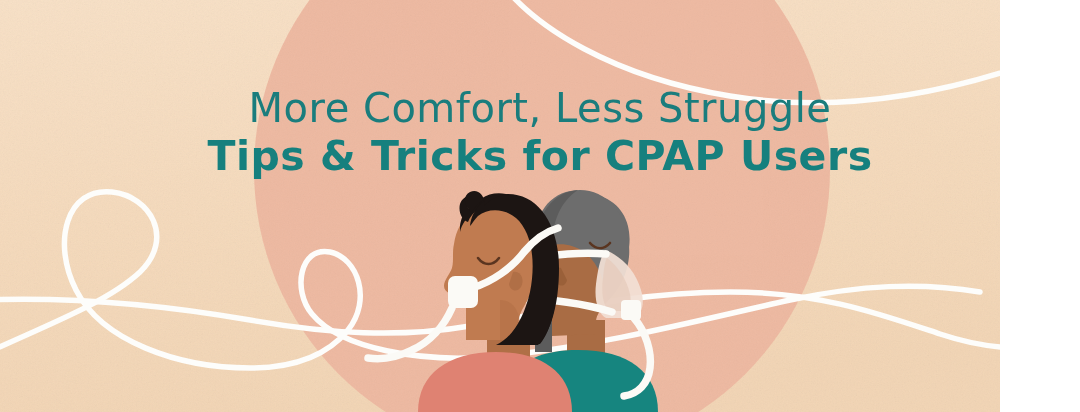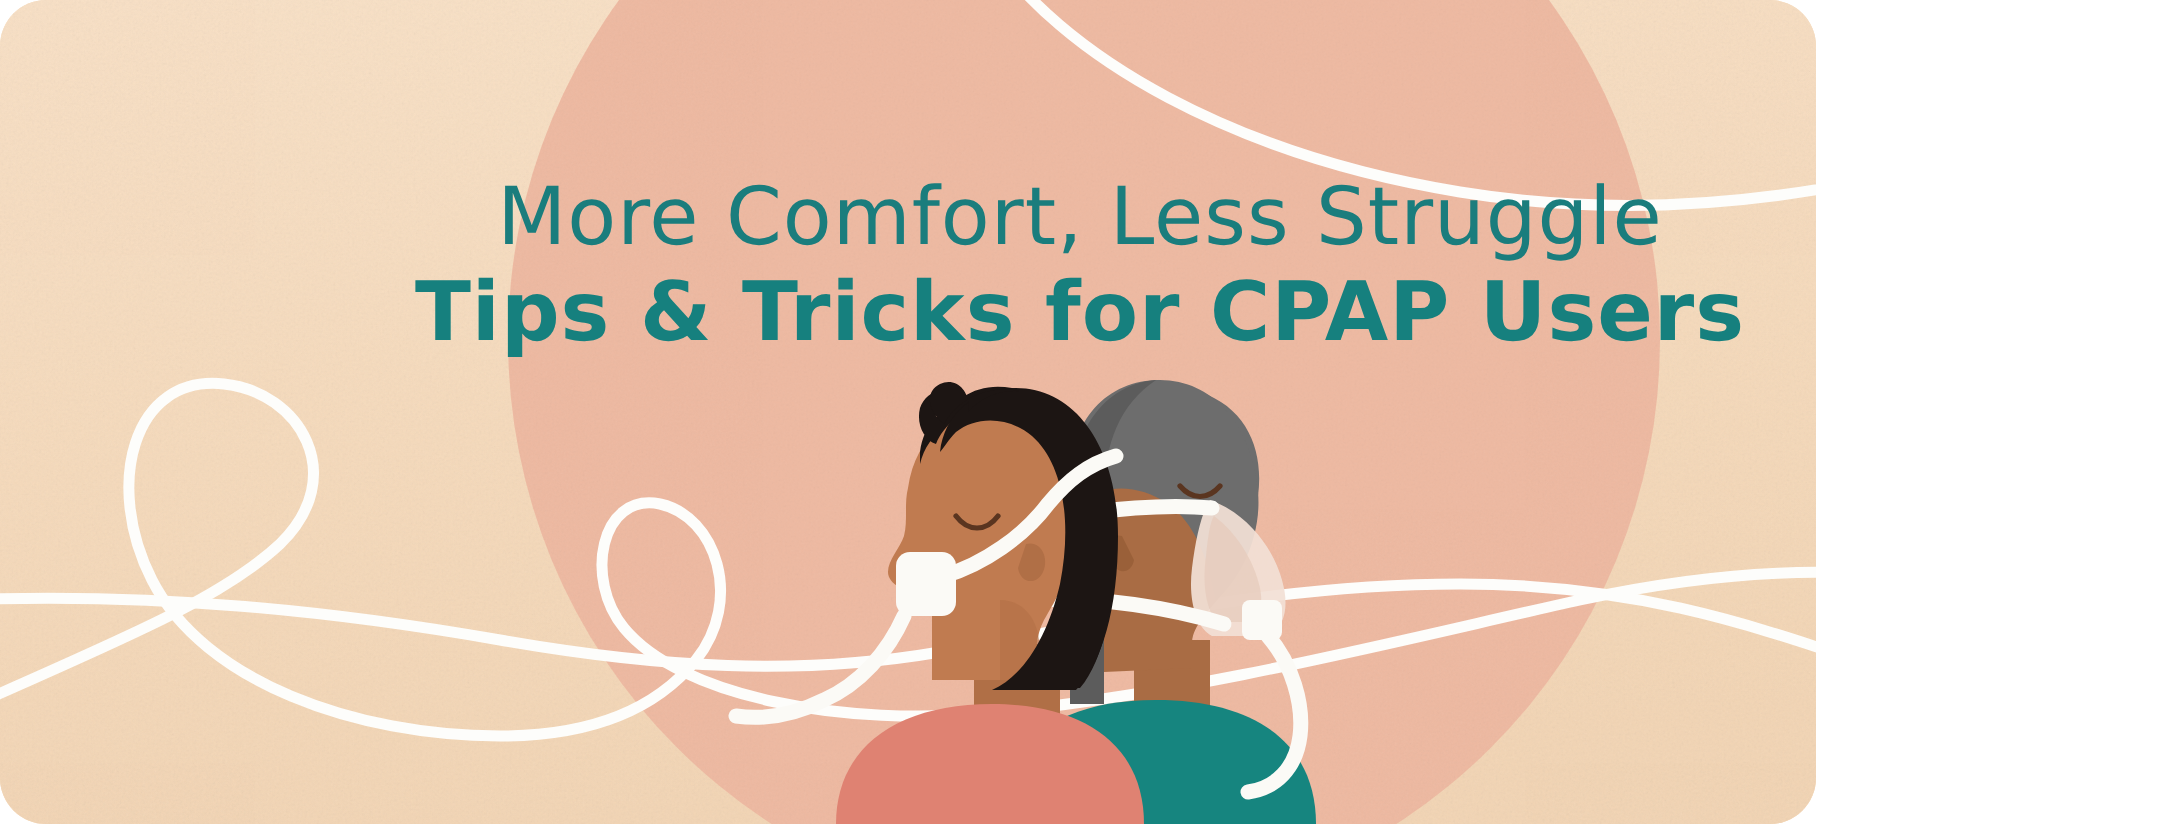--- a/index.html
+++ b/index.html
@@ -6,25 +6,24 @@
   html, body {
     margin: 0;
     padding: 0;
     background: #ffffff;
   }
   body {
     font-family: "DejaVu Sans", sans-serif;
   }
   #banner {
     position: relative;
-    width: 908px;
+    width: 1000px;
     height: 412px;
     overflow: hidden;
     background: #f7dcbd;
-    border-radius: 23px;
   }
   #banner-svg {
     position: absolute;
     top: 0;
     left: 0;
     width: 1080px;
     height: 412px;
     display: block;
   }
   .hl-title {

